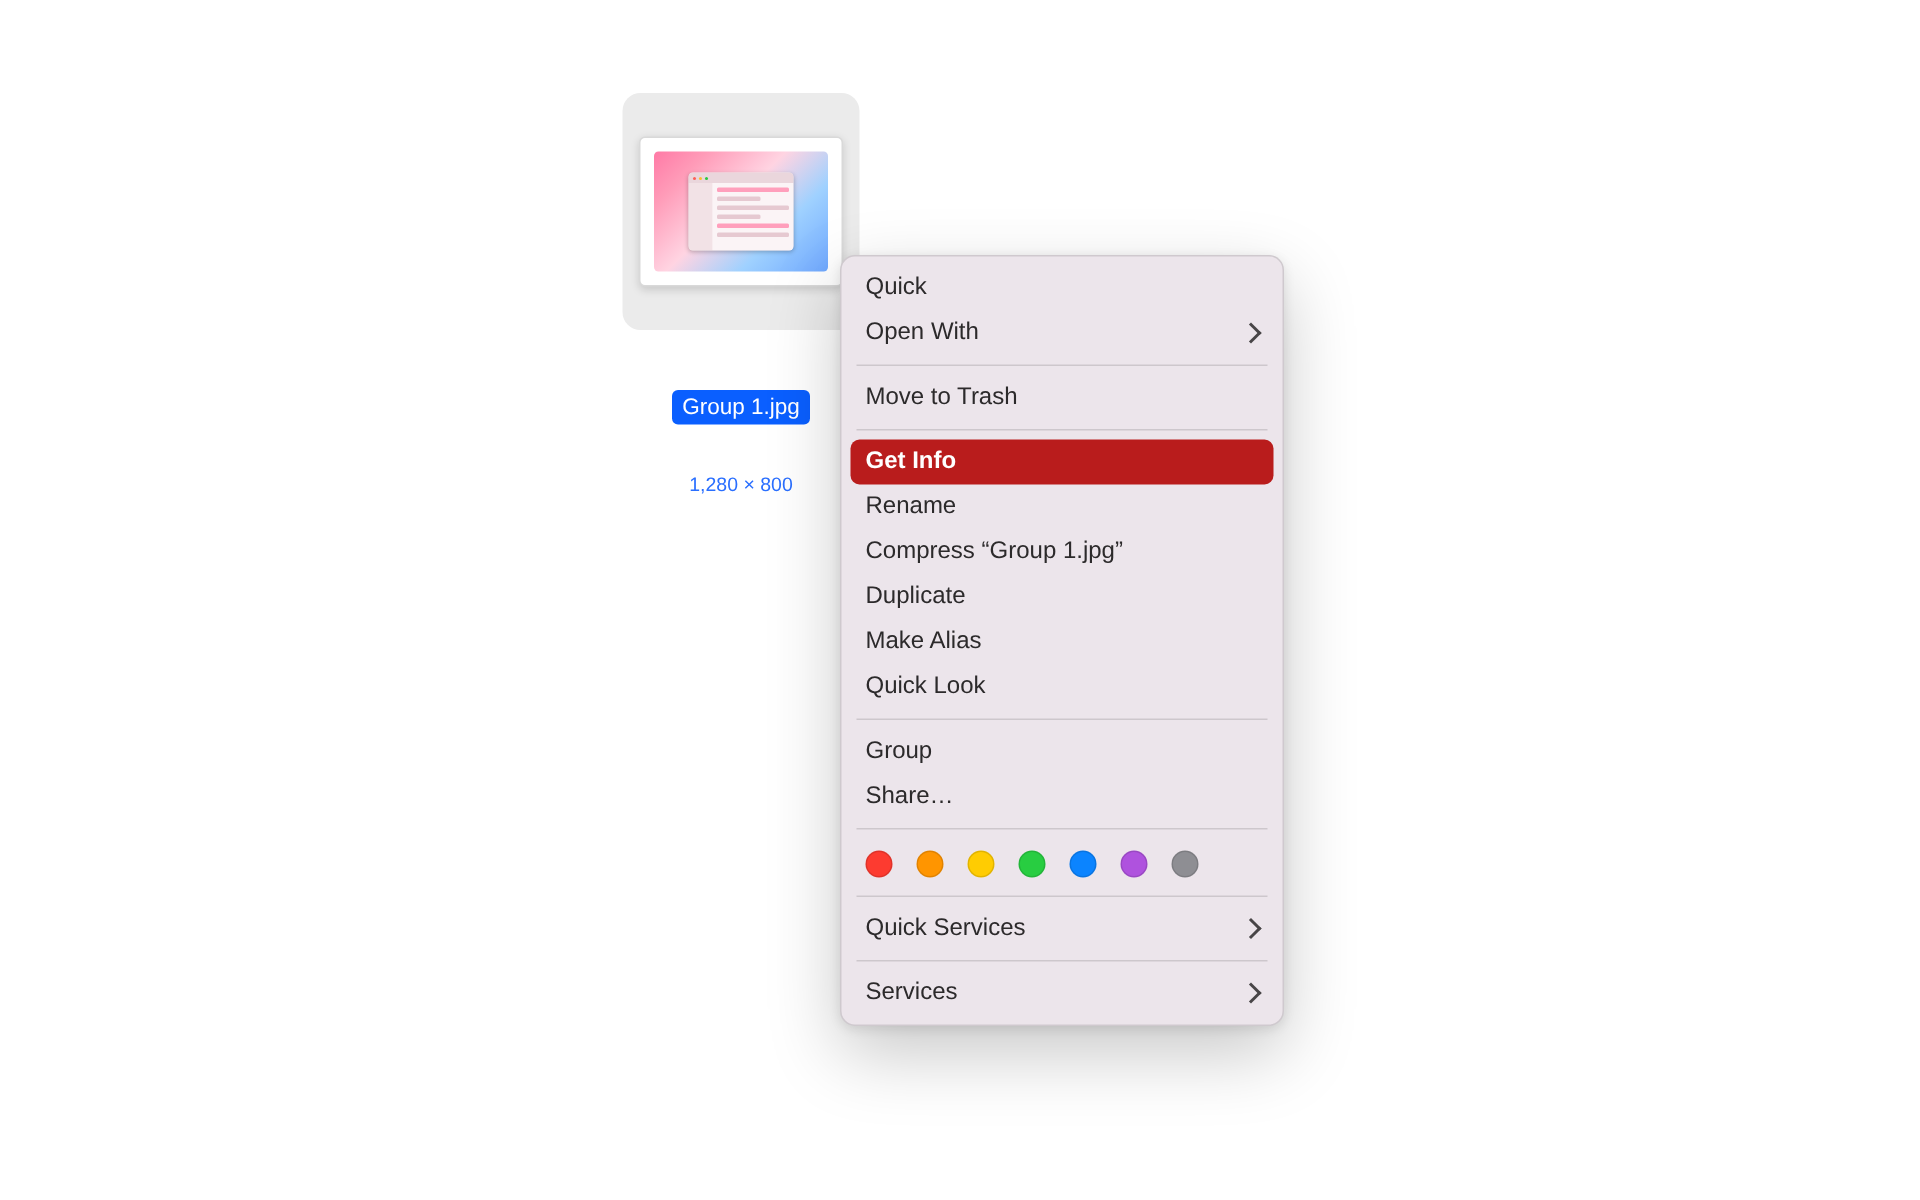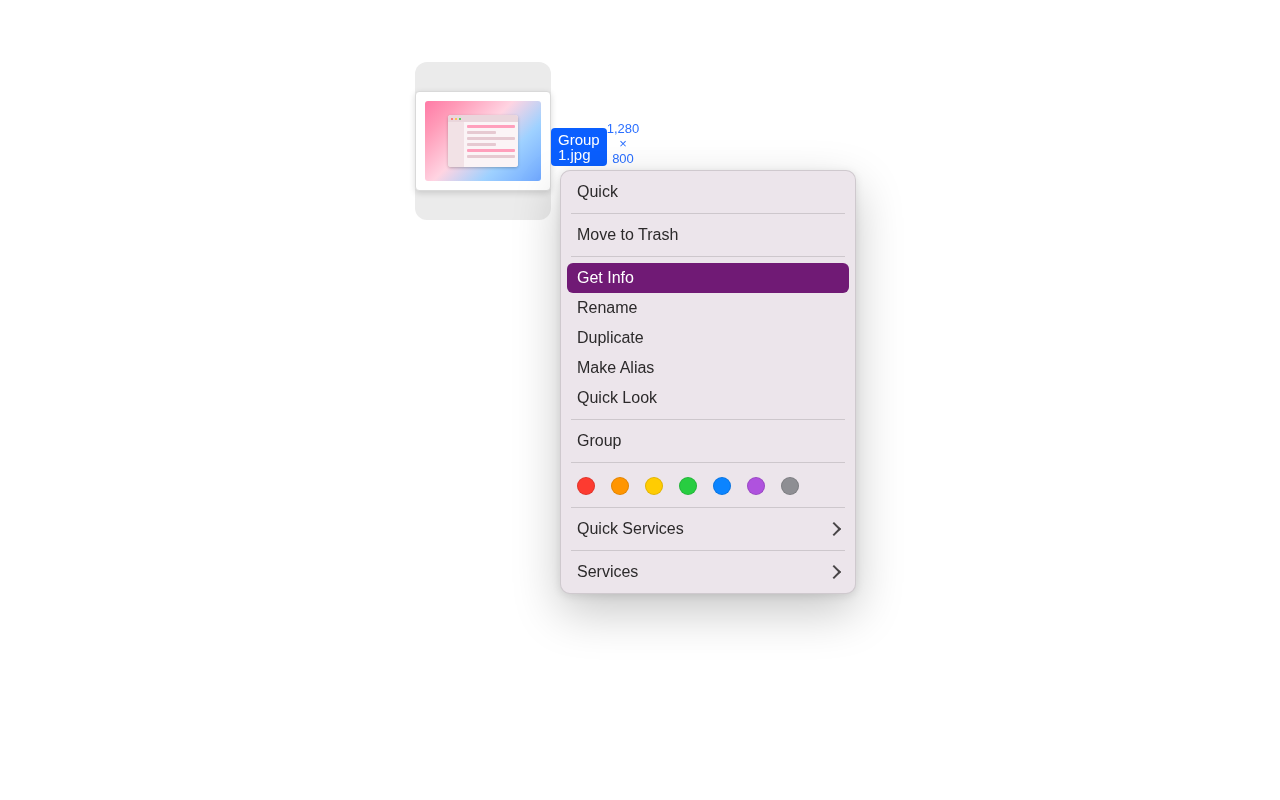--- a/index.html
+++ b/index.html
@@ -13,22 +13,23 @@
     overflow: hidden;
   }
 
   
   .file-icon-wrap {
     position: absolute;
     left: 415px;
     top: 62px;
     width: 158px;
     display: flex;
-    flex-direction: row;
-    align-items: center;
+    flex-direction: column;
+    align-items: center;
+    gap: 28px;
   }
   .file-icon-sel {
     width: 158px;
     height: 158px;
     background: #ebebeb;
     border-radius: 12px;
     display: flex;
     align-items: center;
     justify-content: center;
   }
@@ -117,22 +118,23 @@
     align-items: center;
     justify-content: space-between;
     height: 30px;
     padding: 0 10px;
     font-size: 16px;
     color: #2c2a2b;
     border-radius: 6px;
     cursor: default;
   }
   .ctx-item.hl {
-    background: #701a75;
+    background: #b91c1c;
     color: #fff;
+    font-weight: bold;
   }
   .ctx-sep {
     height: 1px;
     background: rgba(0,0,0,0.13);
     margin: 6px 4px;
   }
   .chevron {
     width: 8px;
     height: 8px;
     border-top: 2px solid currentColor;
@@ -189,49 +191,59 @@
   </div>
   <div class="file-name-badge">Group 1.jpg</div>
   <div class="file-dims">1,280 × 800</div>
 </div>
 
 <div class="ctx-menu">
 
   <div class="ctx-item">
     <span>Quick</span>
   </div>
+  <div class="ctx-item">
+    <span>Open With</span>
+    <span class="chevron"></span>
+  </div>
 
   <div class="ctx-sep"></div>
 
   <div class="ctx-item">
     <span>Move to Trash</span>
   </div>
 
   <div class="ctx-sep"></div>
 
   <div class="ctx-item hl">
     <span>Get Info</span>
   </div>
   <div class="ctx-item">
     <span>Rename</span>
   </div>
   <div class="ctx-item">
+    <span>Compress “Group 1.jpg”</span>
+  </div>
+  <div class="ctx-item">
     <span>Duplicate</span>
   </div>
   <div class="ctx-item">
     <span>Make Alias</span>
   </div>
   <div class="ctx-item">
     <span>Quick Look</span>
   </div>
 
   <div class="ctx-sep"></div>
 
   <div class="ctx-item">
     <span>Group</span>
+  </div>
+  <div class="ctx-item">
+    <span>Share…</span>
   </div>
 
   <div class="ctx-sep"></div>
 
   <div class="tags-row">
     <span class="tag-dot tag-red"></span>
     <span class="tag-dot tag-orange"></span>
     <span class="tag-dot tag-yellow"></span>
     <span class="tag-dot tag-green"></span>
     <span class="tag-dot tag-blue"></span>

